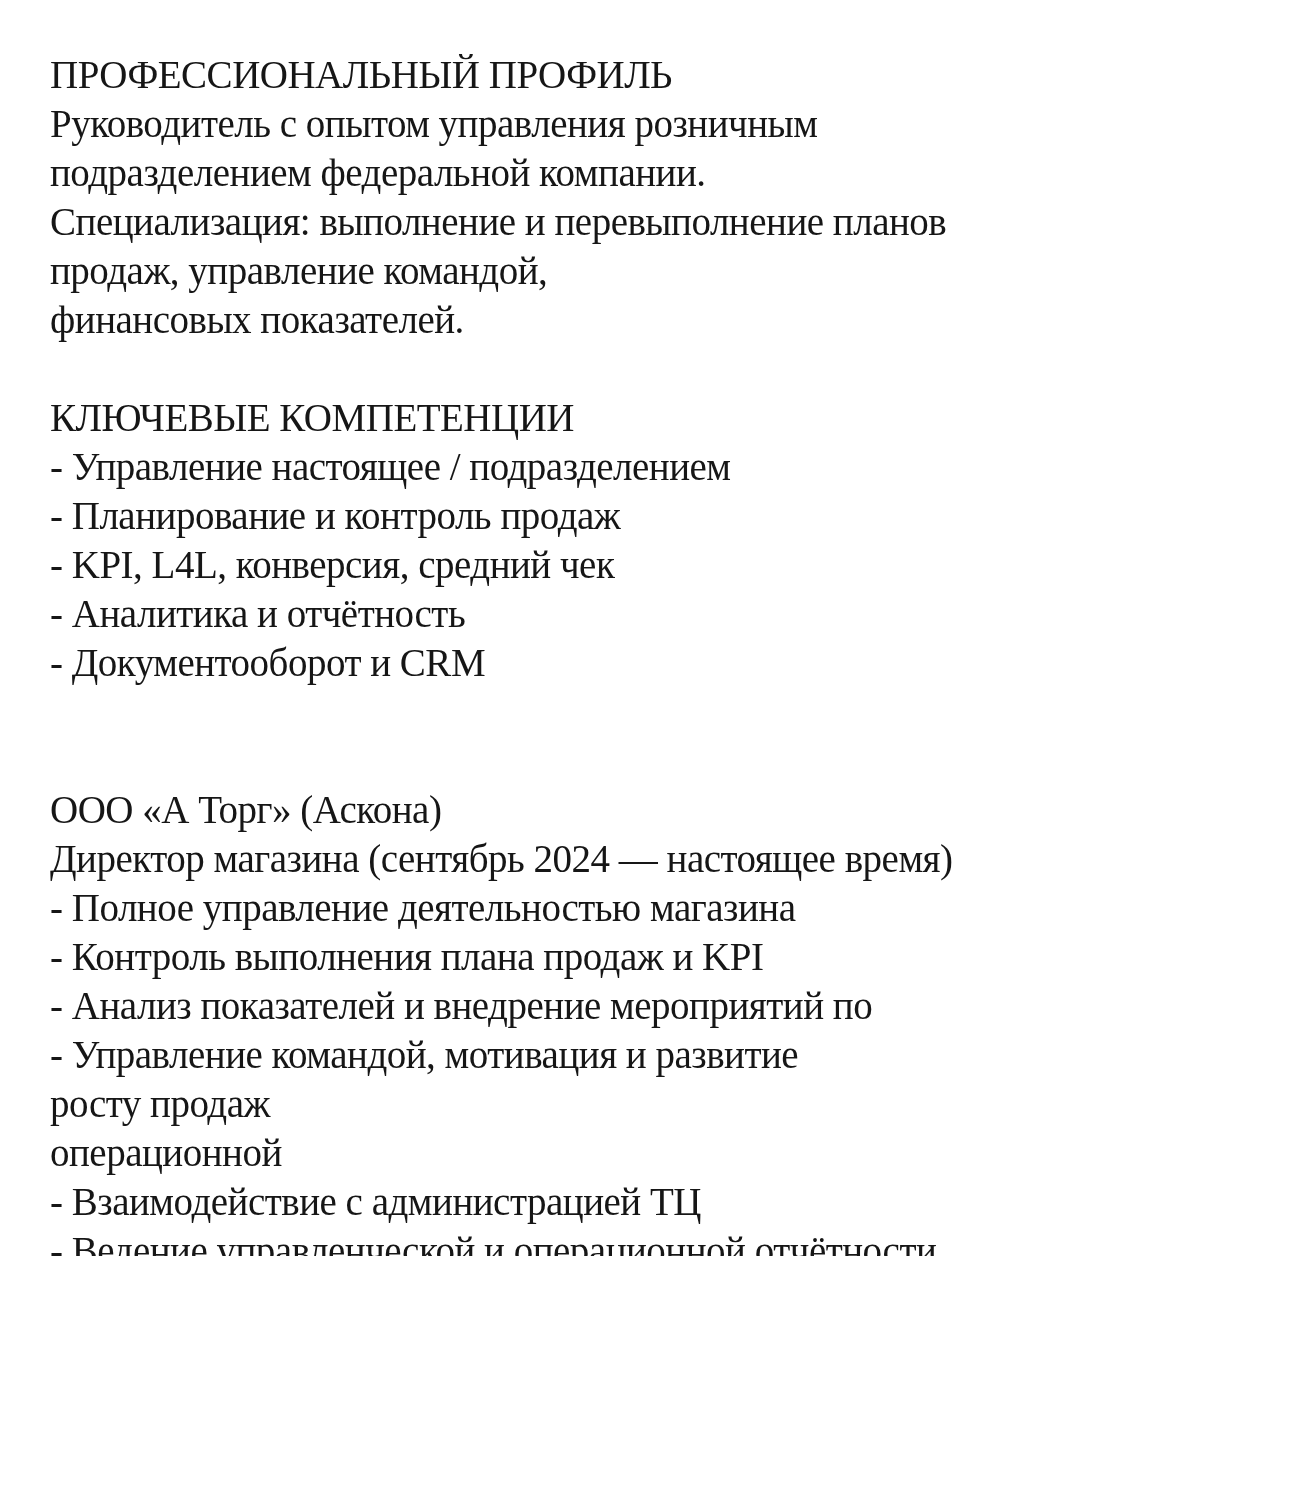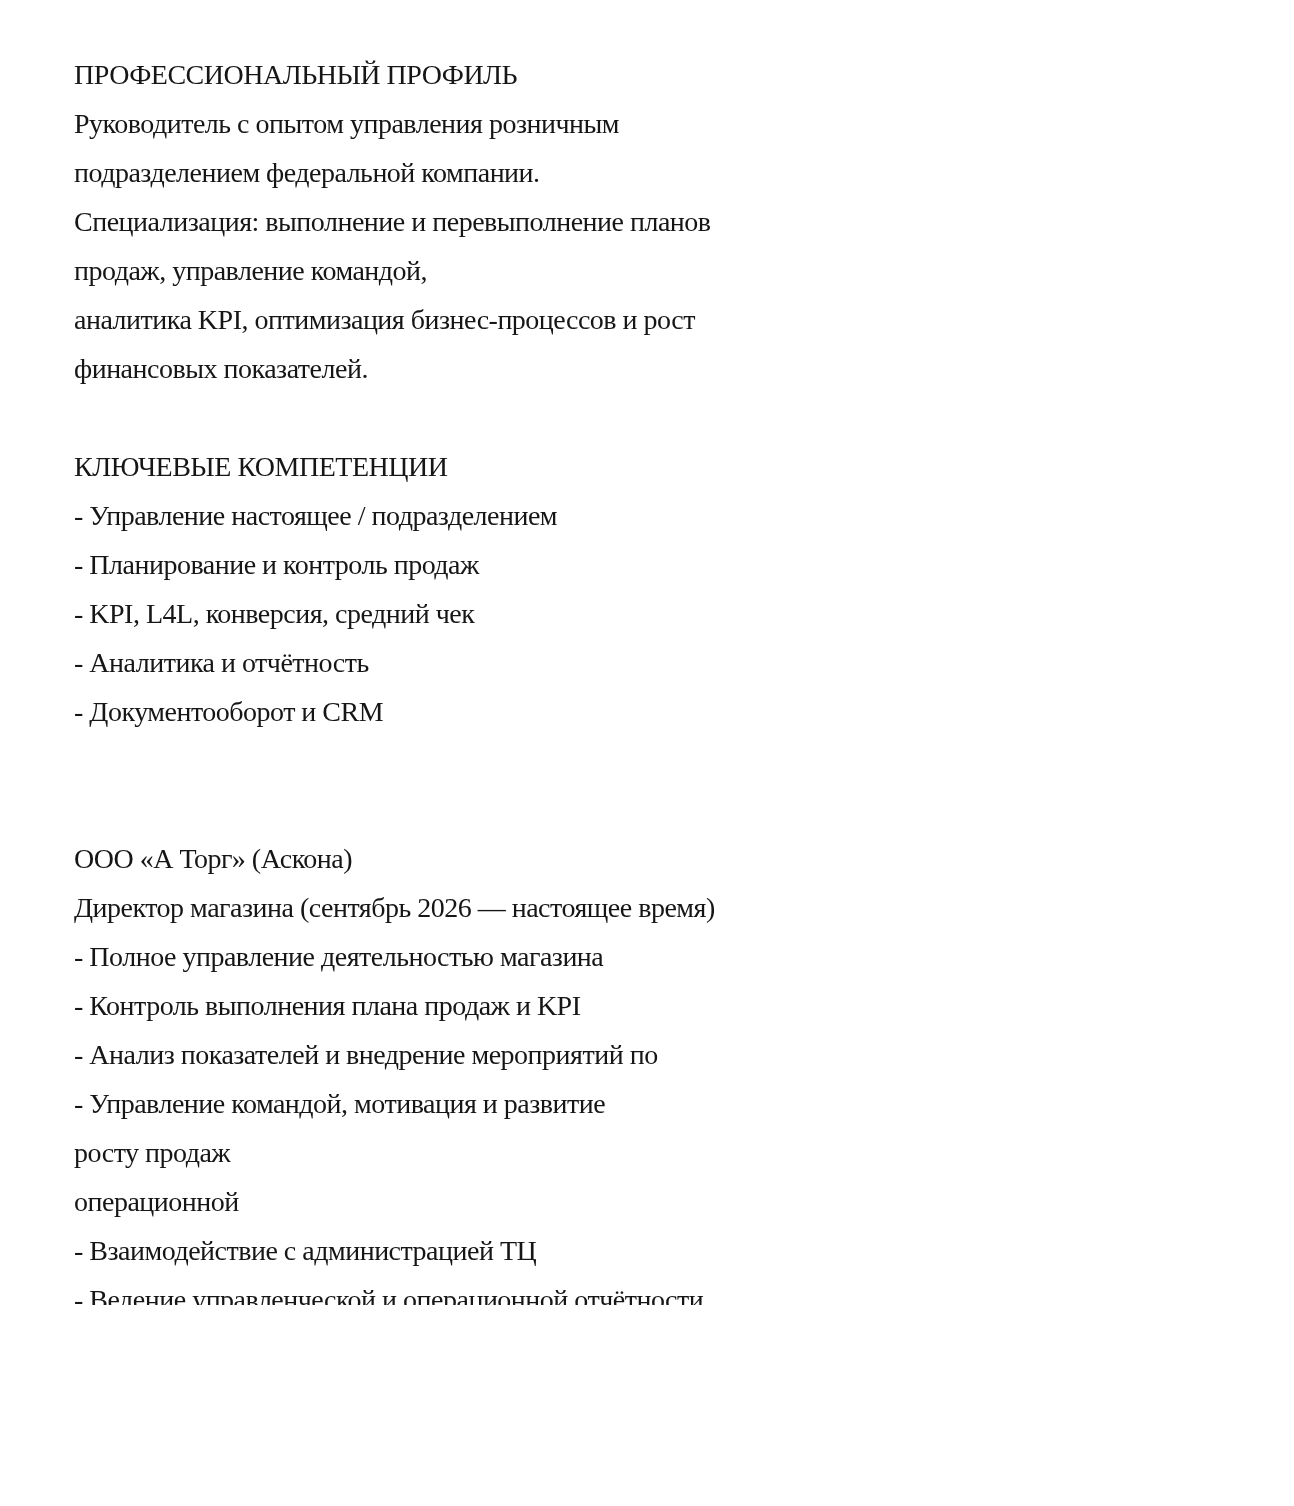--- a/index.html
+++ b/index.html
@@ -8,22 +8,22 @@
     background: #ffffff;
   }
   body {
     width: 1294px;
     height: 1506px;
     overflow: hidden;
     font-family: "Liberation Serif", "DejaVu Serif", serif;
     color: #161616;
   }
   .doc {
-    padding: 50px 40px 0 74px;
-    font-size: 28px;
+    padding: 50px 40px 0 50px;
+    font-size: 39px;
     line-height: 49px;
     letter-spacing: -0.5px;
   }
   .line {
     white-space: nowrap;
     height: 49px;
   }
   .blank {
     height: 49px;
   }
@@ -35,39 +35,38 @@
 </head>
 <body>
 
 <div class="doc">
 
   <div class="line">ПРОФЕССИОНАЛЬНЫЙ ПРОФИЛЬ</div>
   <div class="line">Руководитель с опытом управления розничным</div>
   <div class="line">подразделением федеральной компании.</div>
   <div class="line">Специализация: выполнение и перевыполнение планов</div>
   <div class="line">продаж, управление командой,</div>
-  <div class="line">аналитика KPI, оптимизация бизнес-процессов и рост</div>
   <div class="line">финансовых показателей.</div>
 
   <div class="blank"></div>
 
   <div class="line">КЛЮЧЕВЫЕ КОМПЕТЕНЦИИ</div>
   <div class="line">- Управление настоящее / подразделением</div>
   <div class="line">- Планирование и контроль продаж</div>
   <div class="line">- KPI, L4L, конверсия, средний чек</div>
   <div class="line">- Аналитика и отчётность</div>
   <div class="line">- Документооборот и CRM</div>
 
   <div class="blank"></div>
 
 
   <div class="blank"></div>
 
   <div class="line">ООО «А Торг» (Аскона)</div>
-  <div class="line">Директор магазина (сентябрь 2026 — настоящее время)</div>
+  <div class="line">Директор магазина (сентябрь 2024 — настоящее время)</div>
   <div class="line">- Полное управление деятельностью магазина</div>
   <div class="line">- Контроль выполнения плана продаж и KPI</div>
   <div class="line">- Анализ показателей и внедрение мероприятий по</div>
   <div class="line">- Управление командой, мотивация и развитие</div>
   <div class="line">росту продаж</div>
   <div class="line">операционной</div>
   <div class="line">- Взаимодействие с администрацией ТЦ</div>
   <div class="line clip">- Ведение управленческой и операционной отчётности</div>
 
 </div>

